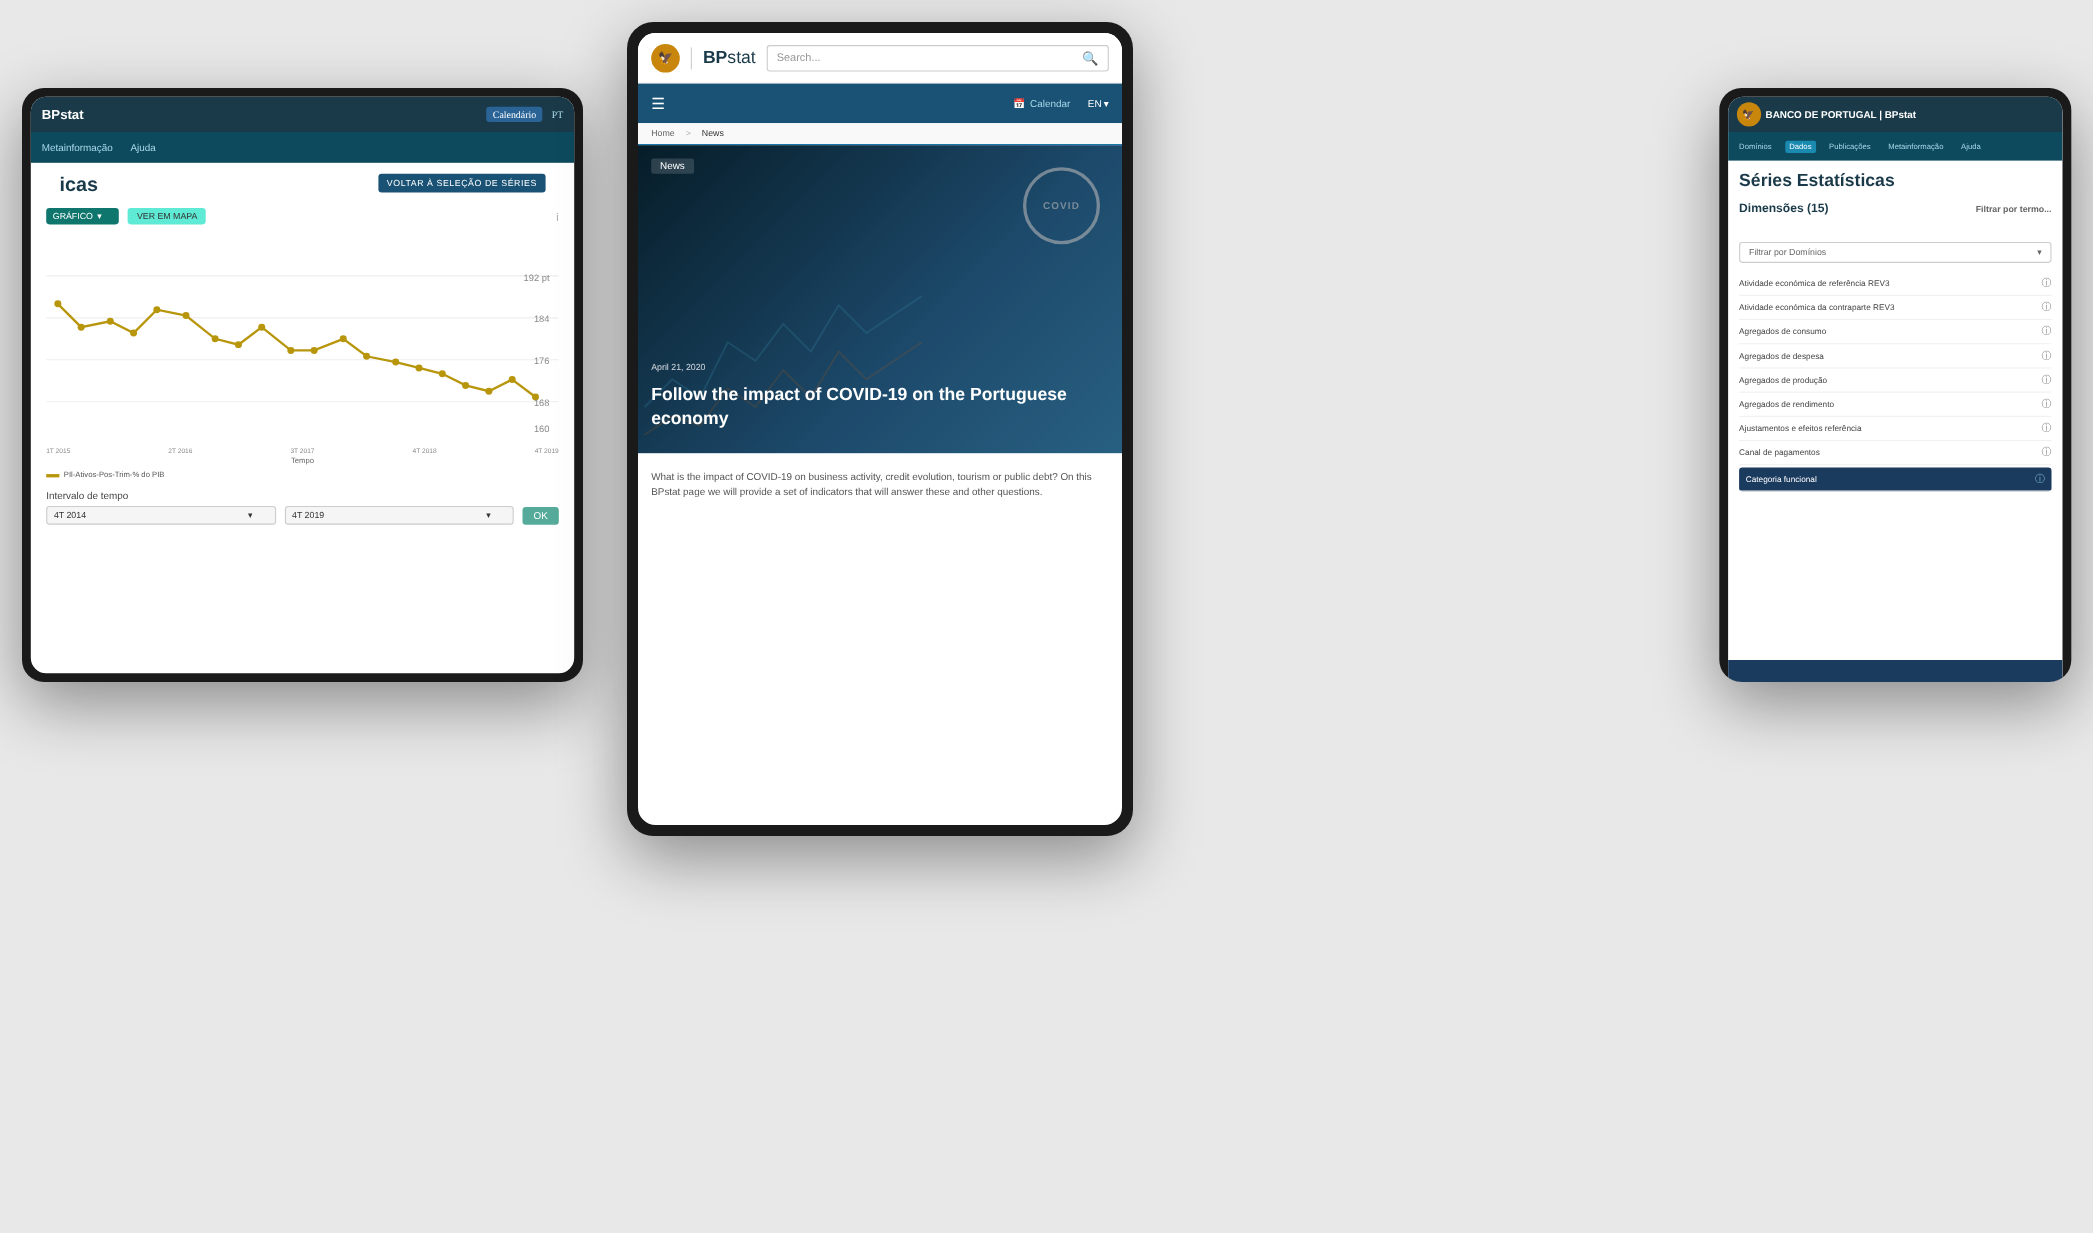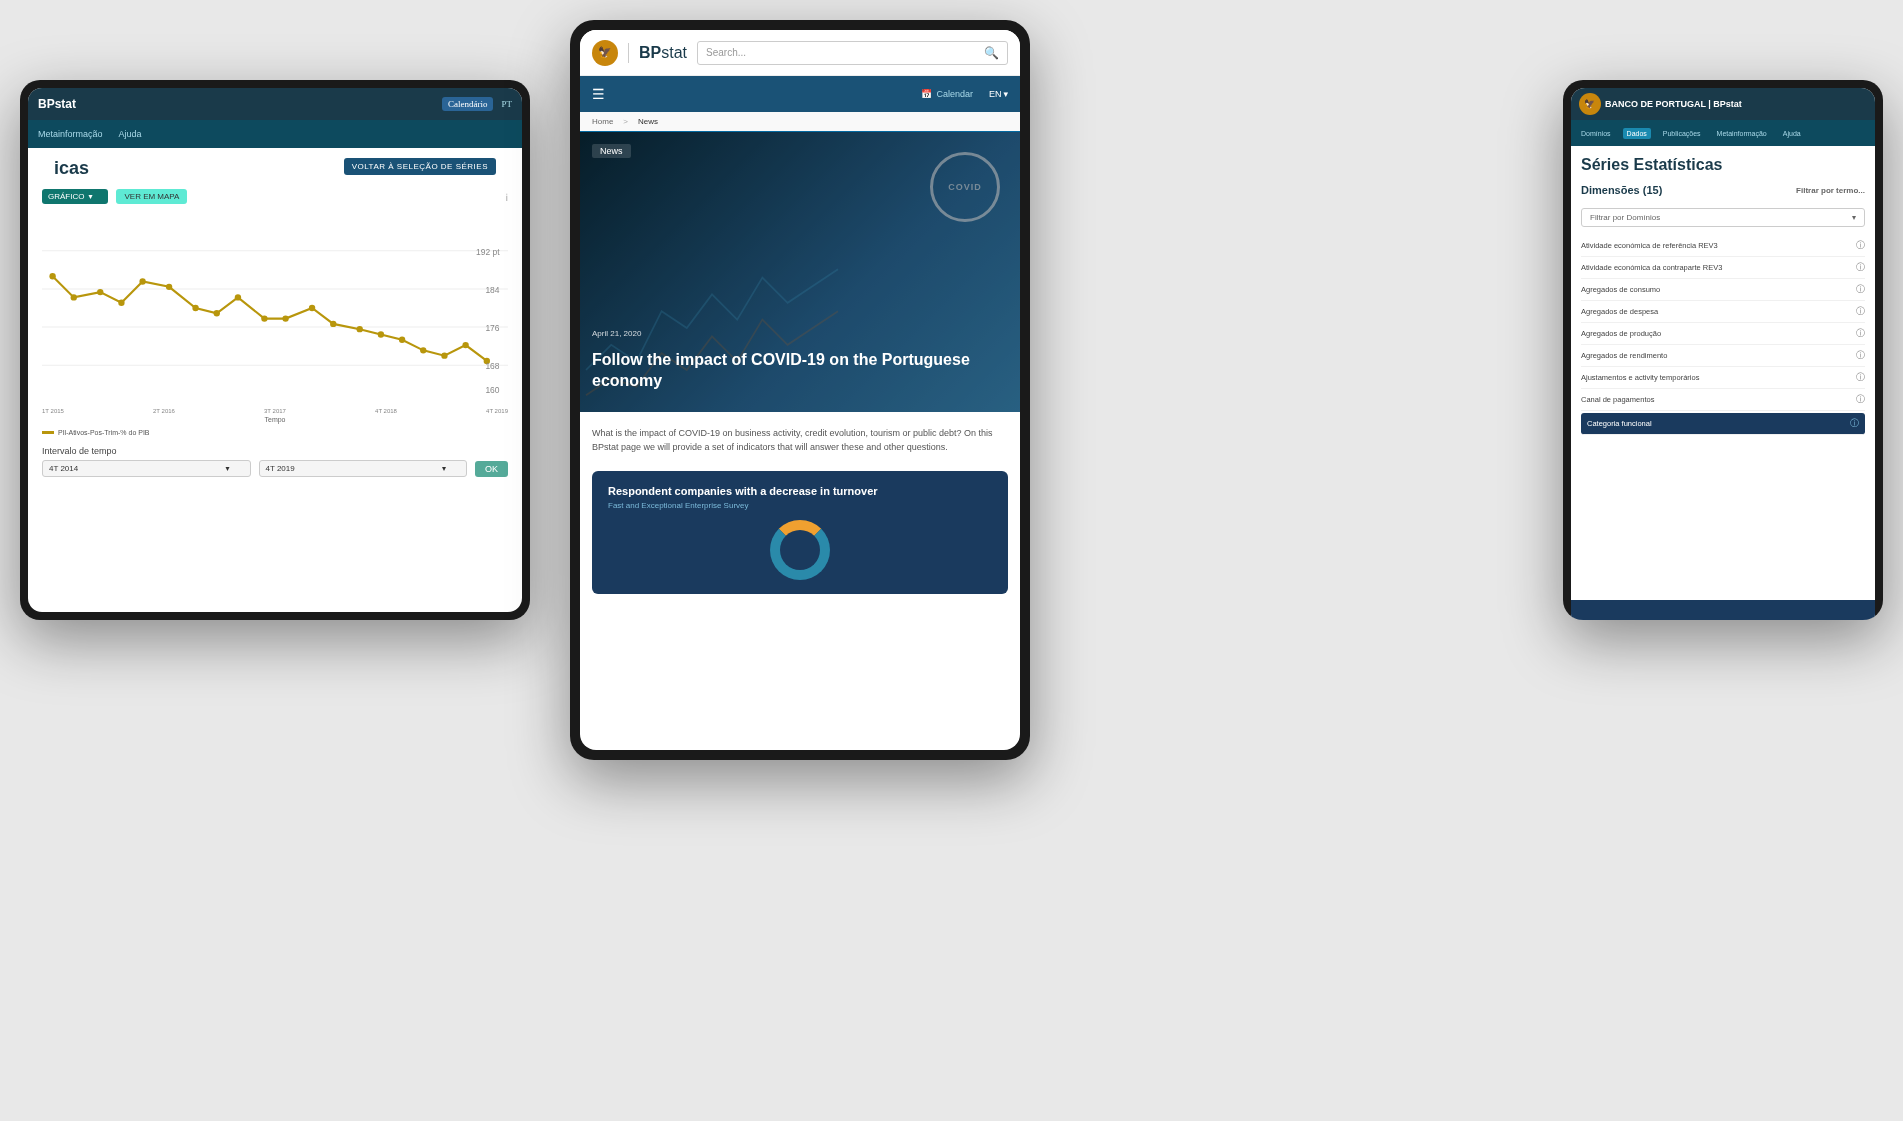--- a/index.html
+++ b/index.html
@@ -517,21 +517,21 @@
     .right-page-title {
       font-size: 16px;
       font-weight: bold;
       color: #1a3a4a;
       margin-bottom: 10px;
     }
     .right-section-title {
       font-size: 11px;
       color: #1a3a4a;
       font-weight: bold;
-      margin-bottom: 12px;
+      margin-bottom: 24px;
       display: flex;
       align-items: center;
       justify-content: space-between;
     }
     .right-filter-text {
       font-size: 8px;
       color: #666;
     }
 
     .right-domain-filter {
@@ -737,27 +737,20 @@
         <div class="hero-news-badge">News</div>
 
         <div class="hero-date">April 21, 2020</div>
 
         <div class="hero-title">Follow the impact of COVID-19 on the Portuguese economy</div>
       </div>
 
       <div class="center-body">
         <p class="center-body-text">What is the impact of COVID-19 on business activity, credit evolution, tourism or public debt? On this BPstat page we will provide a set of indicators that will answer these and other questions.</p>
 
-        <div class="center-card">
-          <div class="center-card-title">Respondent companies with a decrease in turnover</div>
-          <div class="center-card-subtitle">Fast and Exceptional Enterprise Survey</div>
-          <div class="center-card-chart-placeholder">
-            <div class="donut-placeholder"></div>
-          </div>
-        </div>
       </div>
     </div>
   </div>
 
   <div class="tablet tablet-right" style="position:absolute; right: 20px; top: 80px;">
     <div class="tablet-screen" style="position:relative; height:100%;">
 
       <div class="right-topbar">
         <div class="right-topbar-logo">🦅</div>
         <span class="right-topbar-text">BANCO DE PORTUGAL | <strong>BPstat</strong></span>
@@ -800,21 +793,21 @@
         </div>
         <div class="right-list-item">
           <span>Agregados de produção</span>
           <span class="item-icon">ⓘ</span>
         </div>
         <div class="right-list-item">
           <span>Agregados de rendimento</span>
           <span class="item-icon">ⓘ</span>
         </div>
         <div class="right-list-item">
-          <span>Ajustamentos e activity temporários</span>
+          <span>Ajustamentos e efeitos referência</span>
           <span class="item-icon">ⓘ</span>
         </div>
         <div class="right-list-item">
           <span>Canal de pagamentos</span>
           <span class="item-icon">ⓘ</span>
         </div>
         <div class="right-list-item highlighted">
           <span>Categoria funcional</span>
           <span class="item-icon">ⓘ</span>
         </div>

